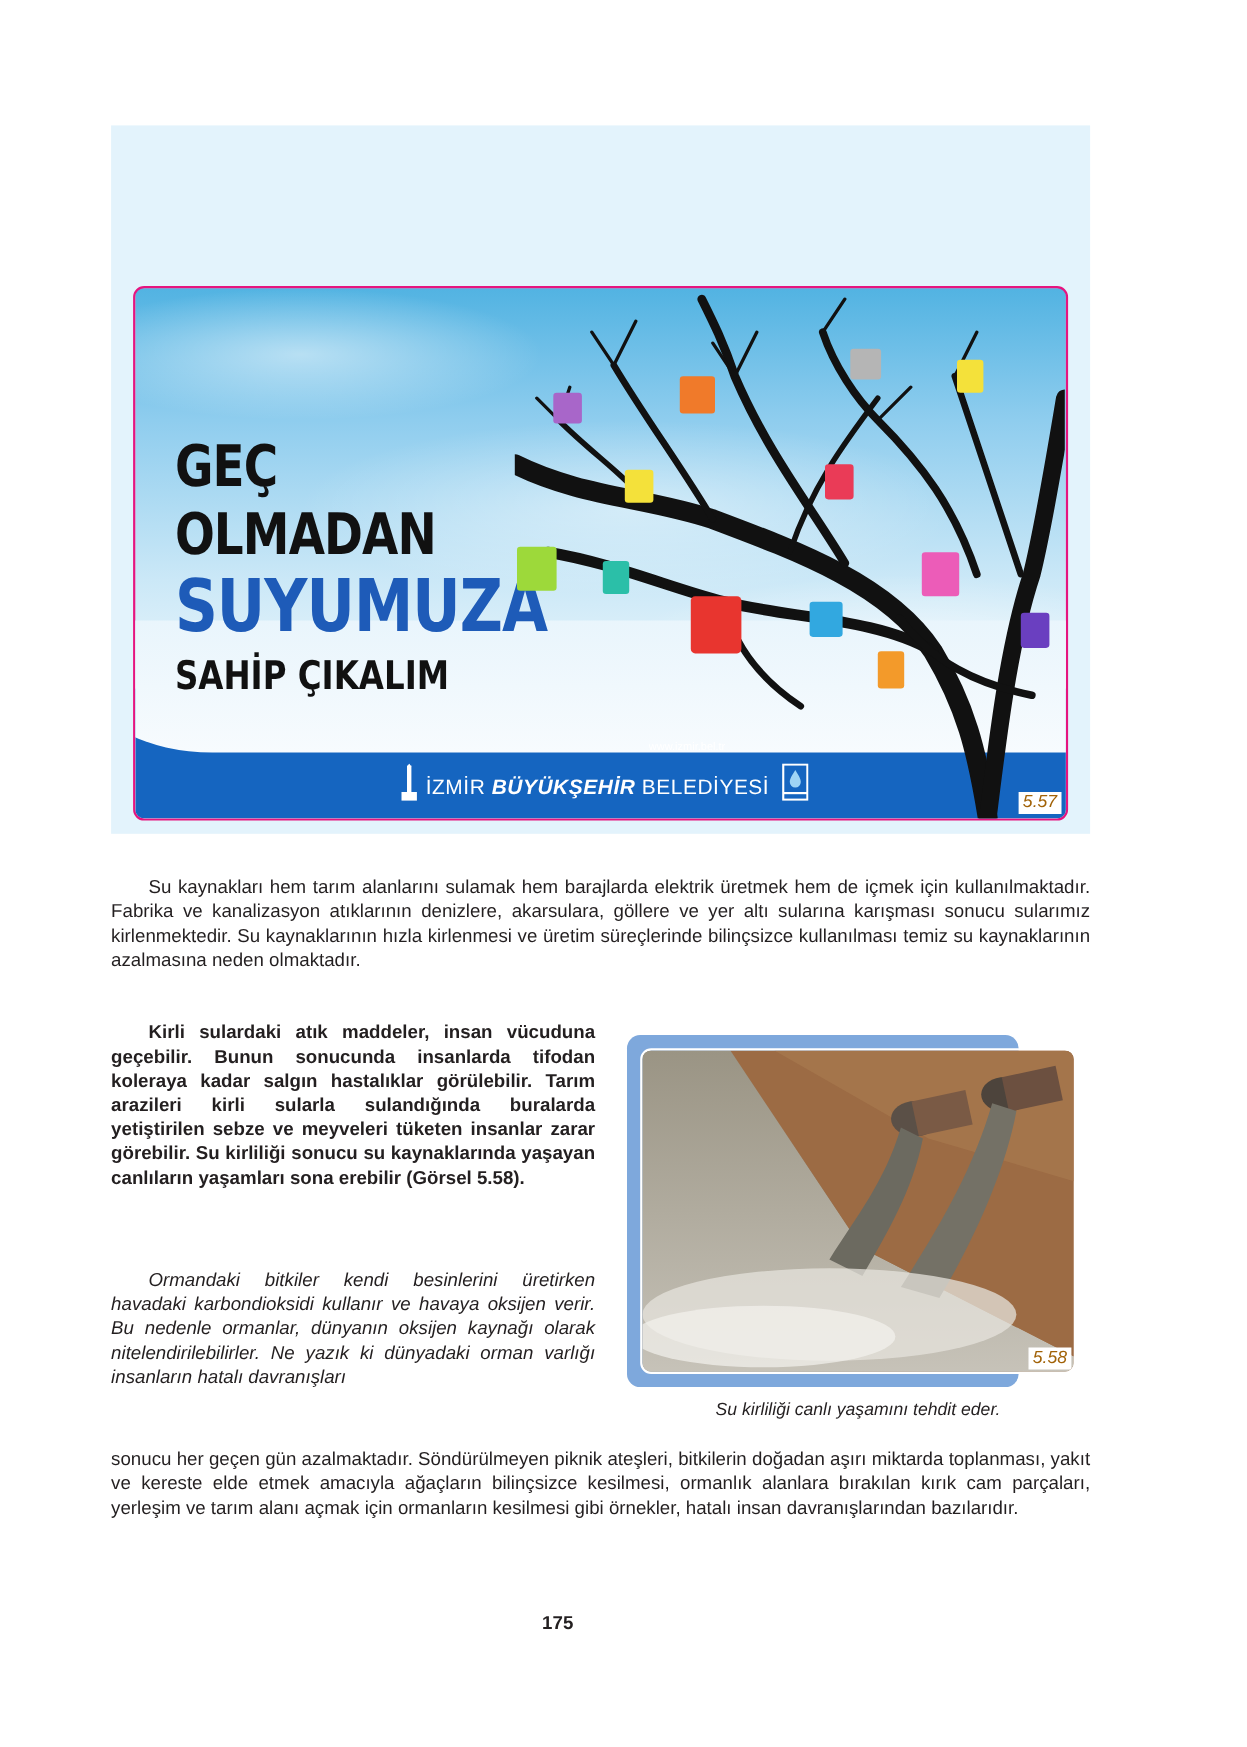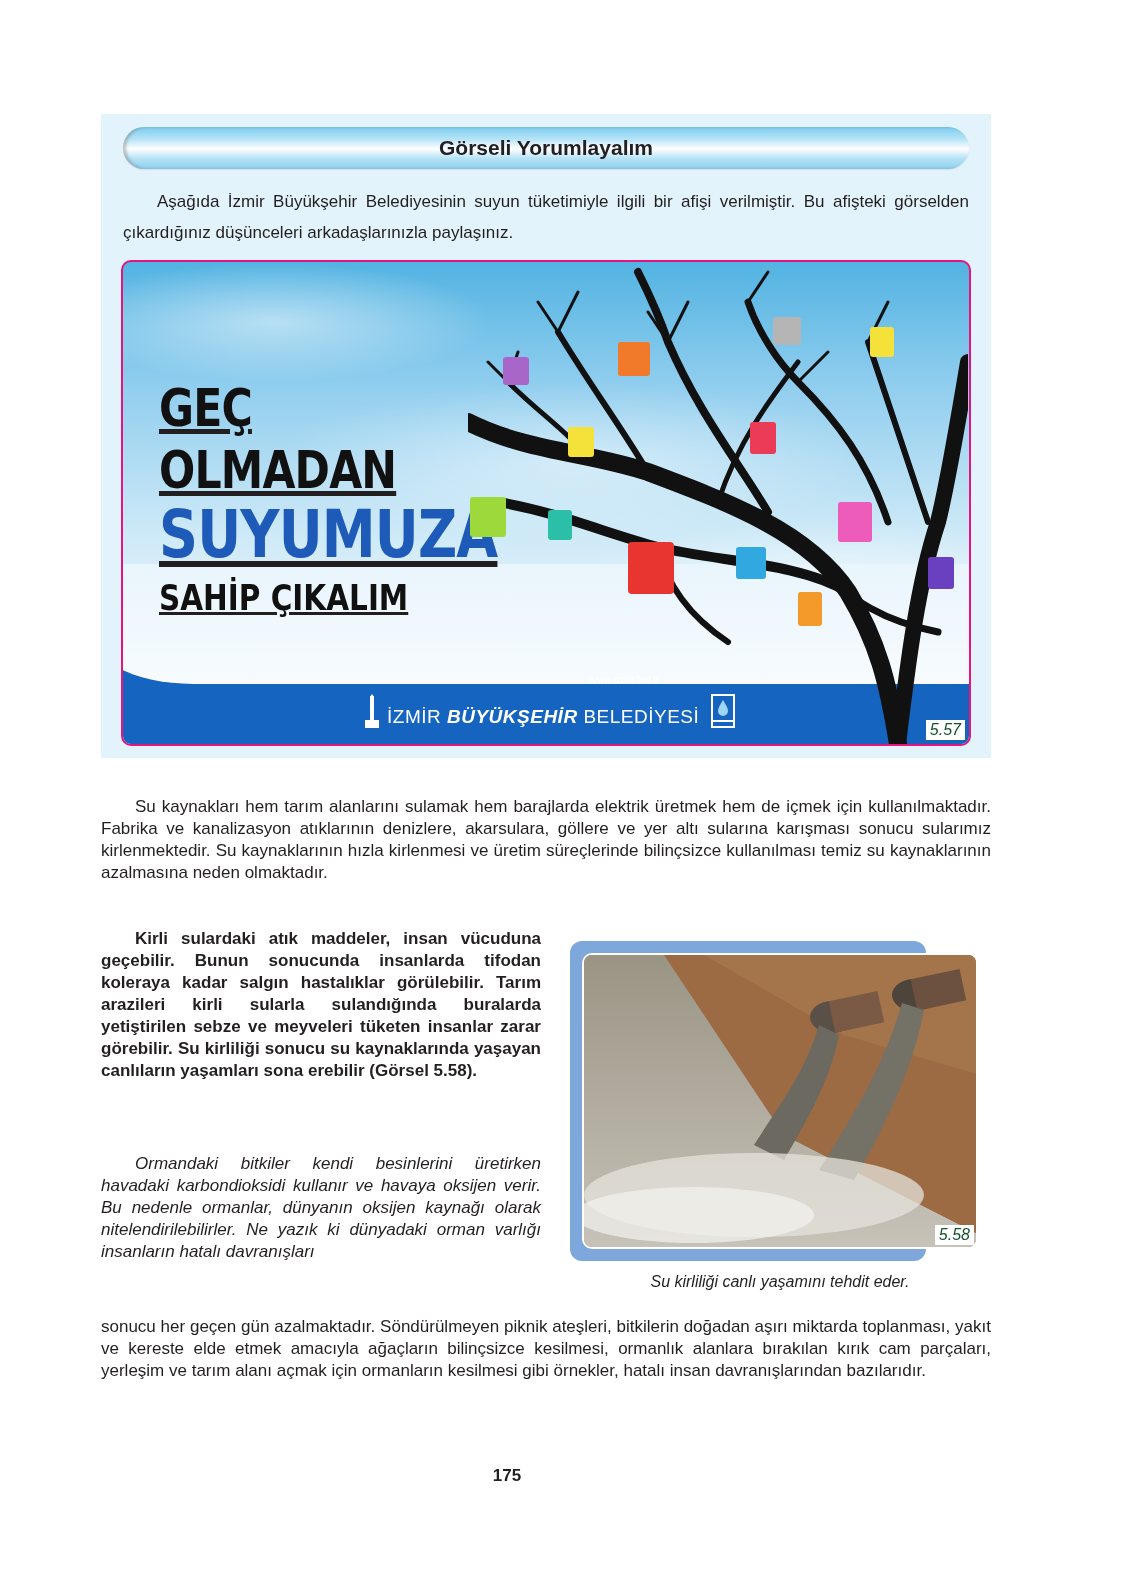--- a/index.html
+++ b/index.html
@@ -37,37 +37,37 @@
   }
   .poster .bottom-band {
     position: absolute; left: 0; bottom: 0; width: 100%; height: 118px;
     background: #1565c0;
   }
   .poster .band-curve {
     position: absolute; left: -40px; bottom: 60px; width: 930px; height: 120px;
     background: linear-gradient(to bottom, #e9f5fc, #f7fbfe);
     border-bottom-left-radius: 110px 60px;
   }
-  .slogan { position: absolute; left: 36px; top: 120px; font-family: "DejaVu Sans", sans-serif; font-weight: bold; line-height: 1; text-decoration: underline; }
+  .slogan { position: absolute; left: 36px; top: 137px; font-family: "DejaVu Sans", sans-serif; font-weight: bold; line-height: 1; }
   .slogan .l1, .slogan .l2 { color: #111; font-size: 52px; letter-spacing: -1px; transform: scaleX(0.82); transform-origin: left; display: block; }
   .slogan .l2 { margin-top: 10px; }
   .slogan .l3 { color: #1e5bb8; font-size: 66px; letter-spacing: -1px; transform: scaleX(0.82); transform-origin: left; display: block; margin-top: 6px; }
   .slogan .l4 { color: #111; font-size: 36px; transform: scaleX(0.82); transform-origin: left; display: block; margin-top: 12px; }
   .tree { position: absolute; left: 345px; top: 0; width: 500px; height: 482px; }
   .municipality {
     position: absolute; left: 240px; bottom: 16px; color: #fff; display: flex; align-items: flex-end; gap: 6px;
   }
   .municipality .tower { width: 18px; height: 34px; position: relative; }
   .municipality .name { font-size: 19px; letter-spacing: 0.5px; }
   .municipality .name b { font-weight: bold; font-style: italic; }
   .municipality .url { position: absolute; right: 40px; top: -20px; font-size: 10px; color: #fff; white-space: nowrap; }
   .muni-logo { position: absolute; left: 588px; bottom: 16px; width: 24px; height: 34px; }
   .fig-label {
     position: absolute; background: #fff; font-size: 16px; font-style: italic;
-    padding: 1px 4px; color: #14532d; line-height: 18px; margin-top: 28px;
+    padding: 1px 4px; color: #a16207; line-height: 18px; margin-top: 28px;
   }
   .para {
     position: absolute; font-size: 17px; line-height: 22px; text-align: justify; text-indent: 34px;
   }
   .para.full { left: 101px; width: 890px; }
   .para.half { left: 101px; width: 440px; }
   .para.cont { text-indent: 0; }
   .photo-frame {
     position: absolute; left: 570px; top: 941px; width: 356px; height: 320px;
     background: #7ea8dc; border-radius: 12px;
@@ -83,24 +83,20 @@
   }
   .page-number {
     position: absolute; left: 0; width: 1014px; top: 1466px; text-align: center;
     font-size: 17px; font-weight: bold;
   }
 </style>
 </head>
 <body>
 
 <div class="activity-box">
-  <div class="title-bar">
-    <span>Görseli Yorumlayalım</span>
-  </div>
-  <div class="intro">Aşağıda İzmir Büyükşehir Belediyesinin suyun tüketimiyle ilgili bir afişi verilmiştir. Bu afişteki görselden çıkardığınız düşünceleri arkadaşlarınızla paylaşınız.</div>
 
   <div class="poster">
     <div class="clouds"></div>
     <div class="bottom-band"></div>
     <div class="band-curve"></div>
 
     <div class="slogan">
       <span class="l1">GEÇ</span>
       <span class="l2">OLMADAN</span>
       <span class="l3">SUYUMUZA</span>

